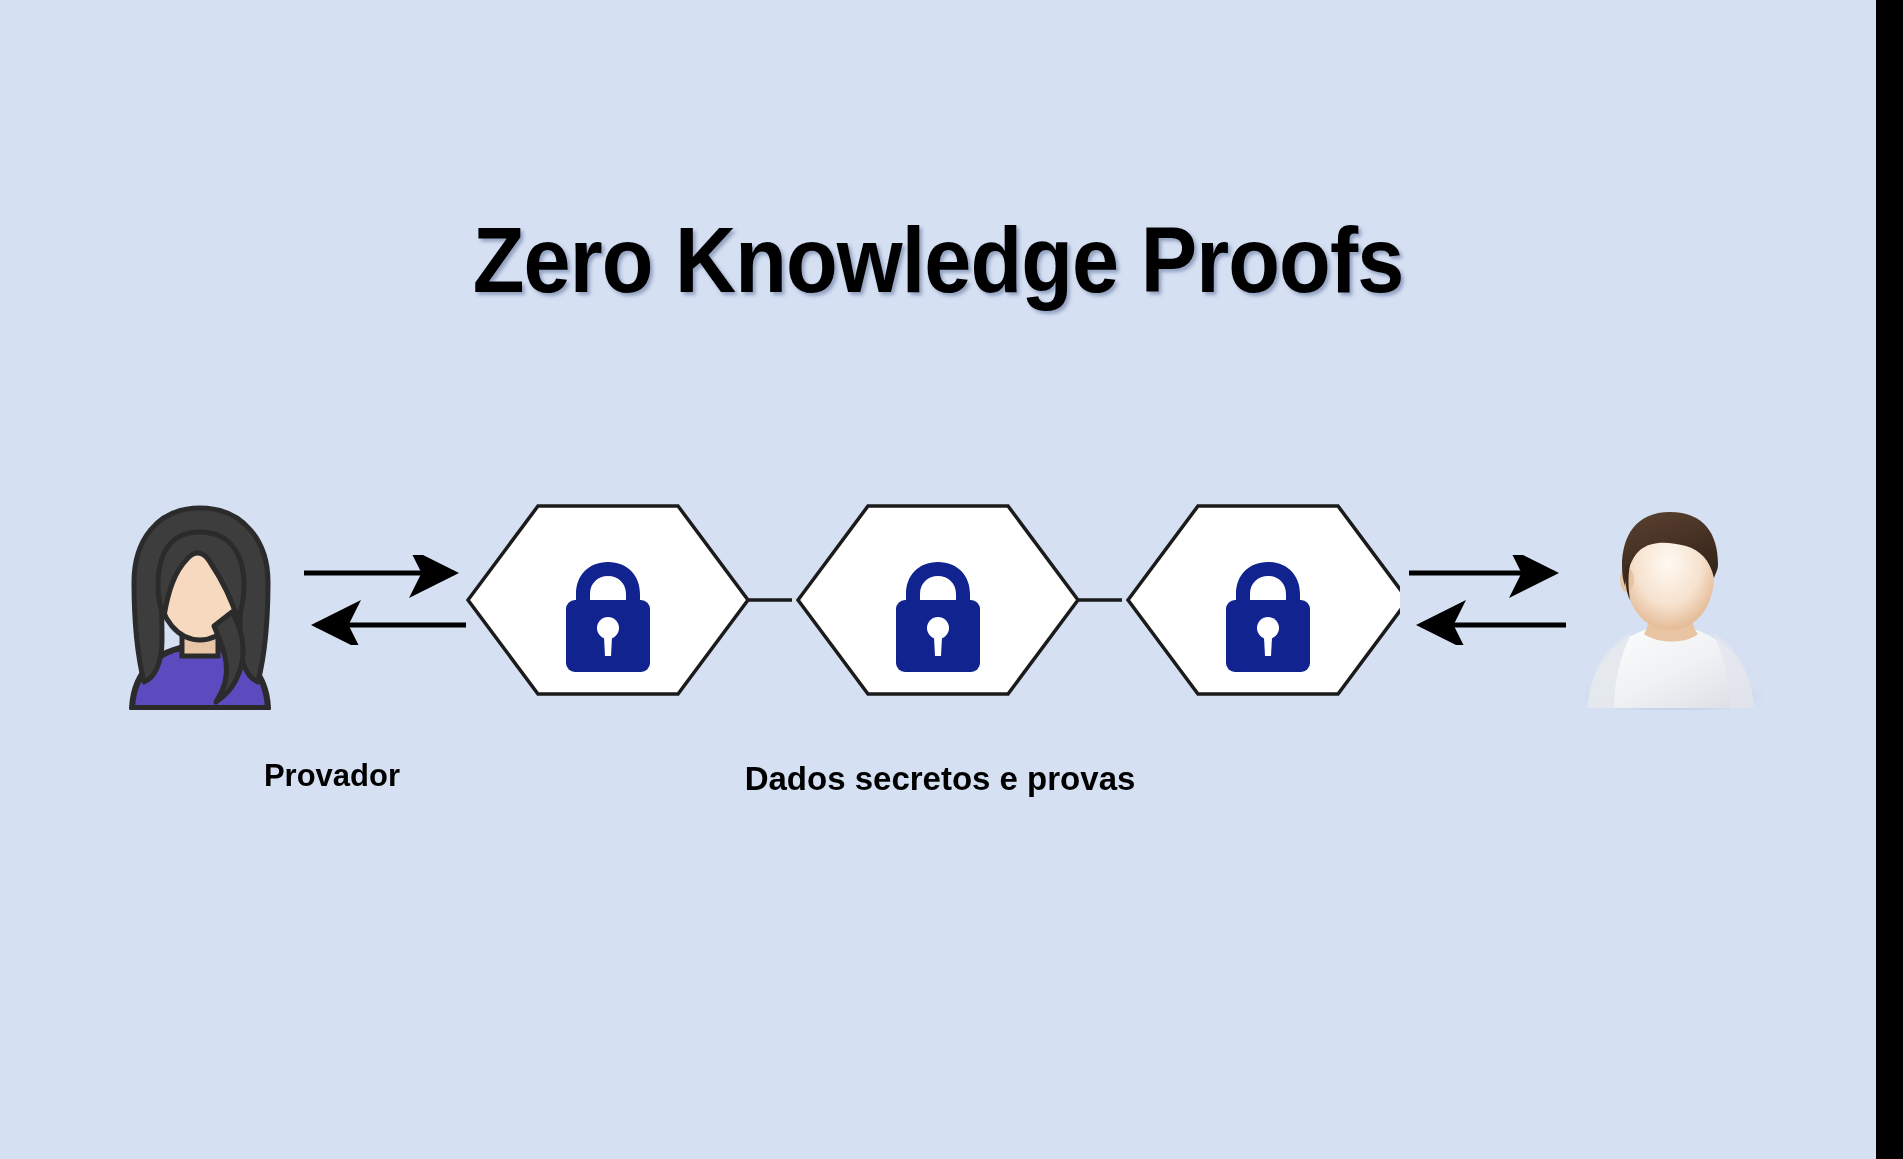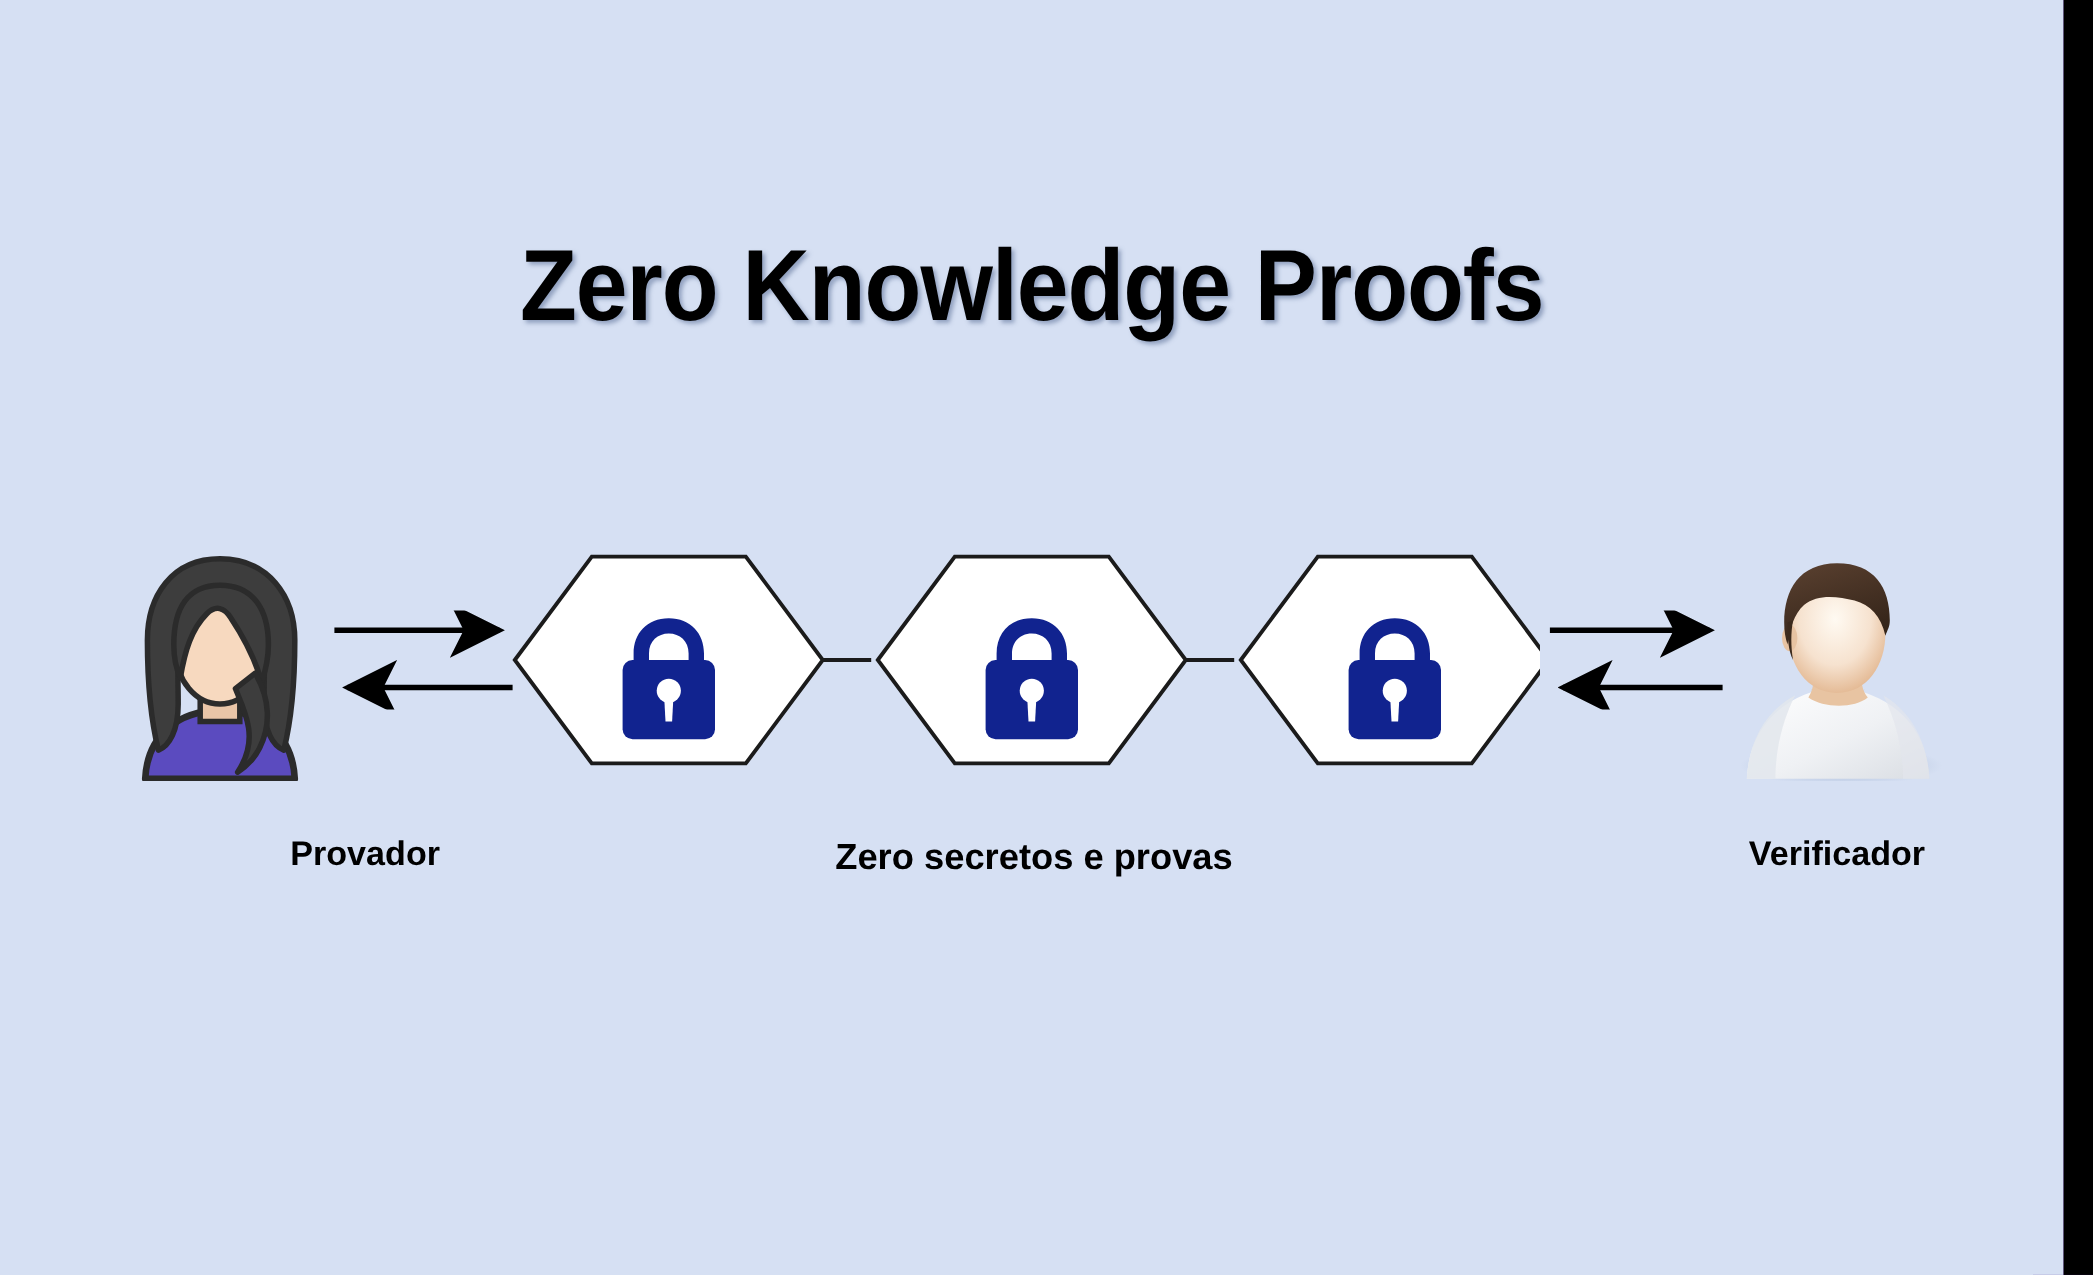--- a/index.html
+++ b/index.html
@@ -8,21 +8,21 @@
     background: #000000;
   }
   body {
     font-family: "Liberation Sans", sans-serif;
   }
   #stage {
     position: relative;
     width: 1903px;
     height: 1159px;
     overflow: hidden;
-    background: #4c1d95;
+    background: #0ea5e9;
   }
   
   #canvas {
     position: absolute;
     left: 0;
     top: 0;
     width: 1876px;
     height: 1159px;
     background: #d6e0f3;
   }
@@ -274,21 +274,20 @@
                    C148 34 134 12 100 12 Z" fill="url(#hairGrad)"></path>
 
           <path d="M55 66 C55 82 56 92 60 100 C58 86 58 76 60 64 Z" fill="#3c2a1d"></path>
         </svg>
       </div>
 
     </div>
 
     <div class="caption" id="caption-prover">Provador</div>
 
-    <div class="caption" id="caption-middle">Zero secretos e provas</div>
-
-    <div class="caption" id="caption-verifier">Verificador</div>
+    <div class="caption" id="caption-middle">Dados secretos e provas</div>
+
 
   </div>
 
   <div id="right-bar"></div>
 
 </div>
 
 </body></html>

